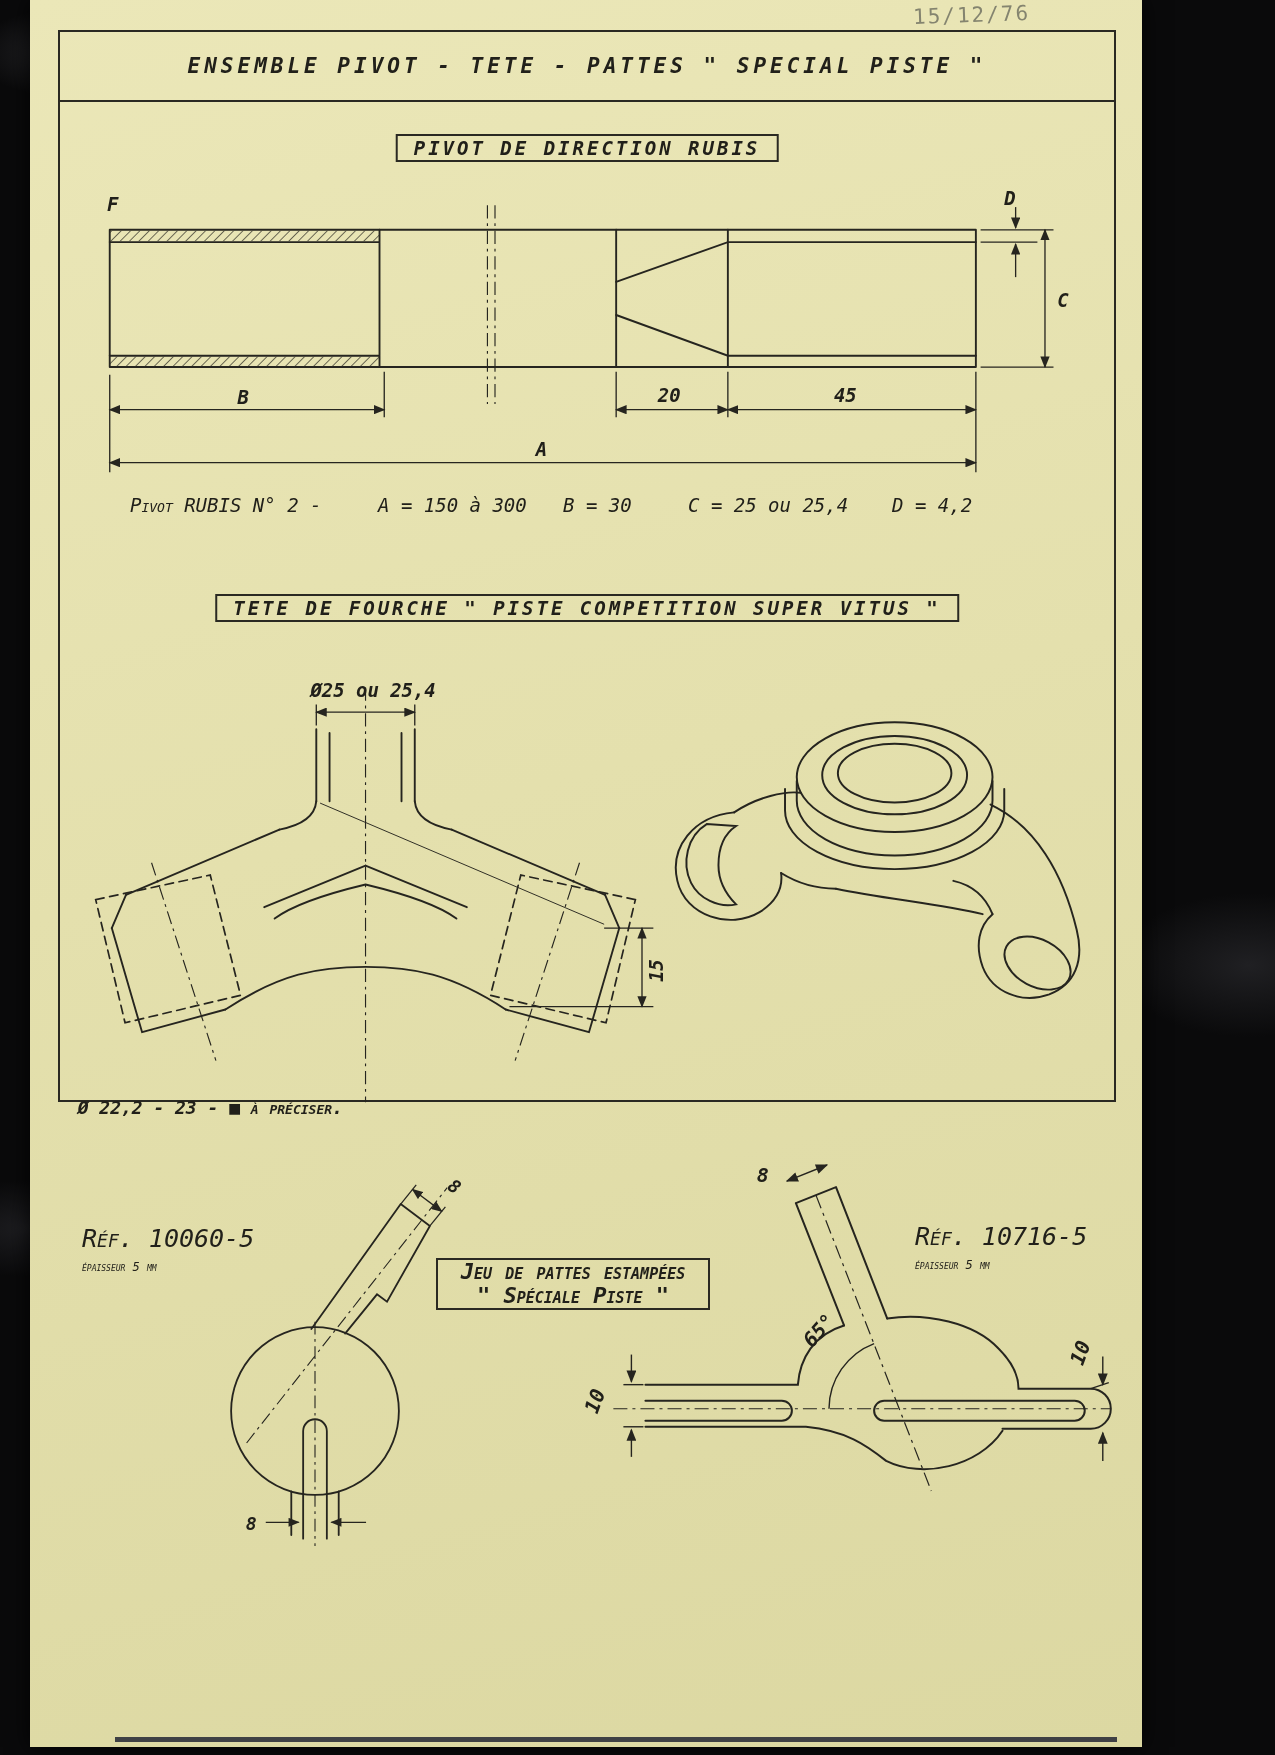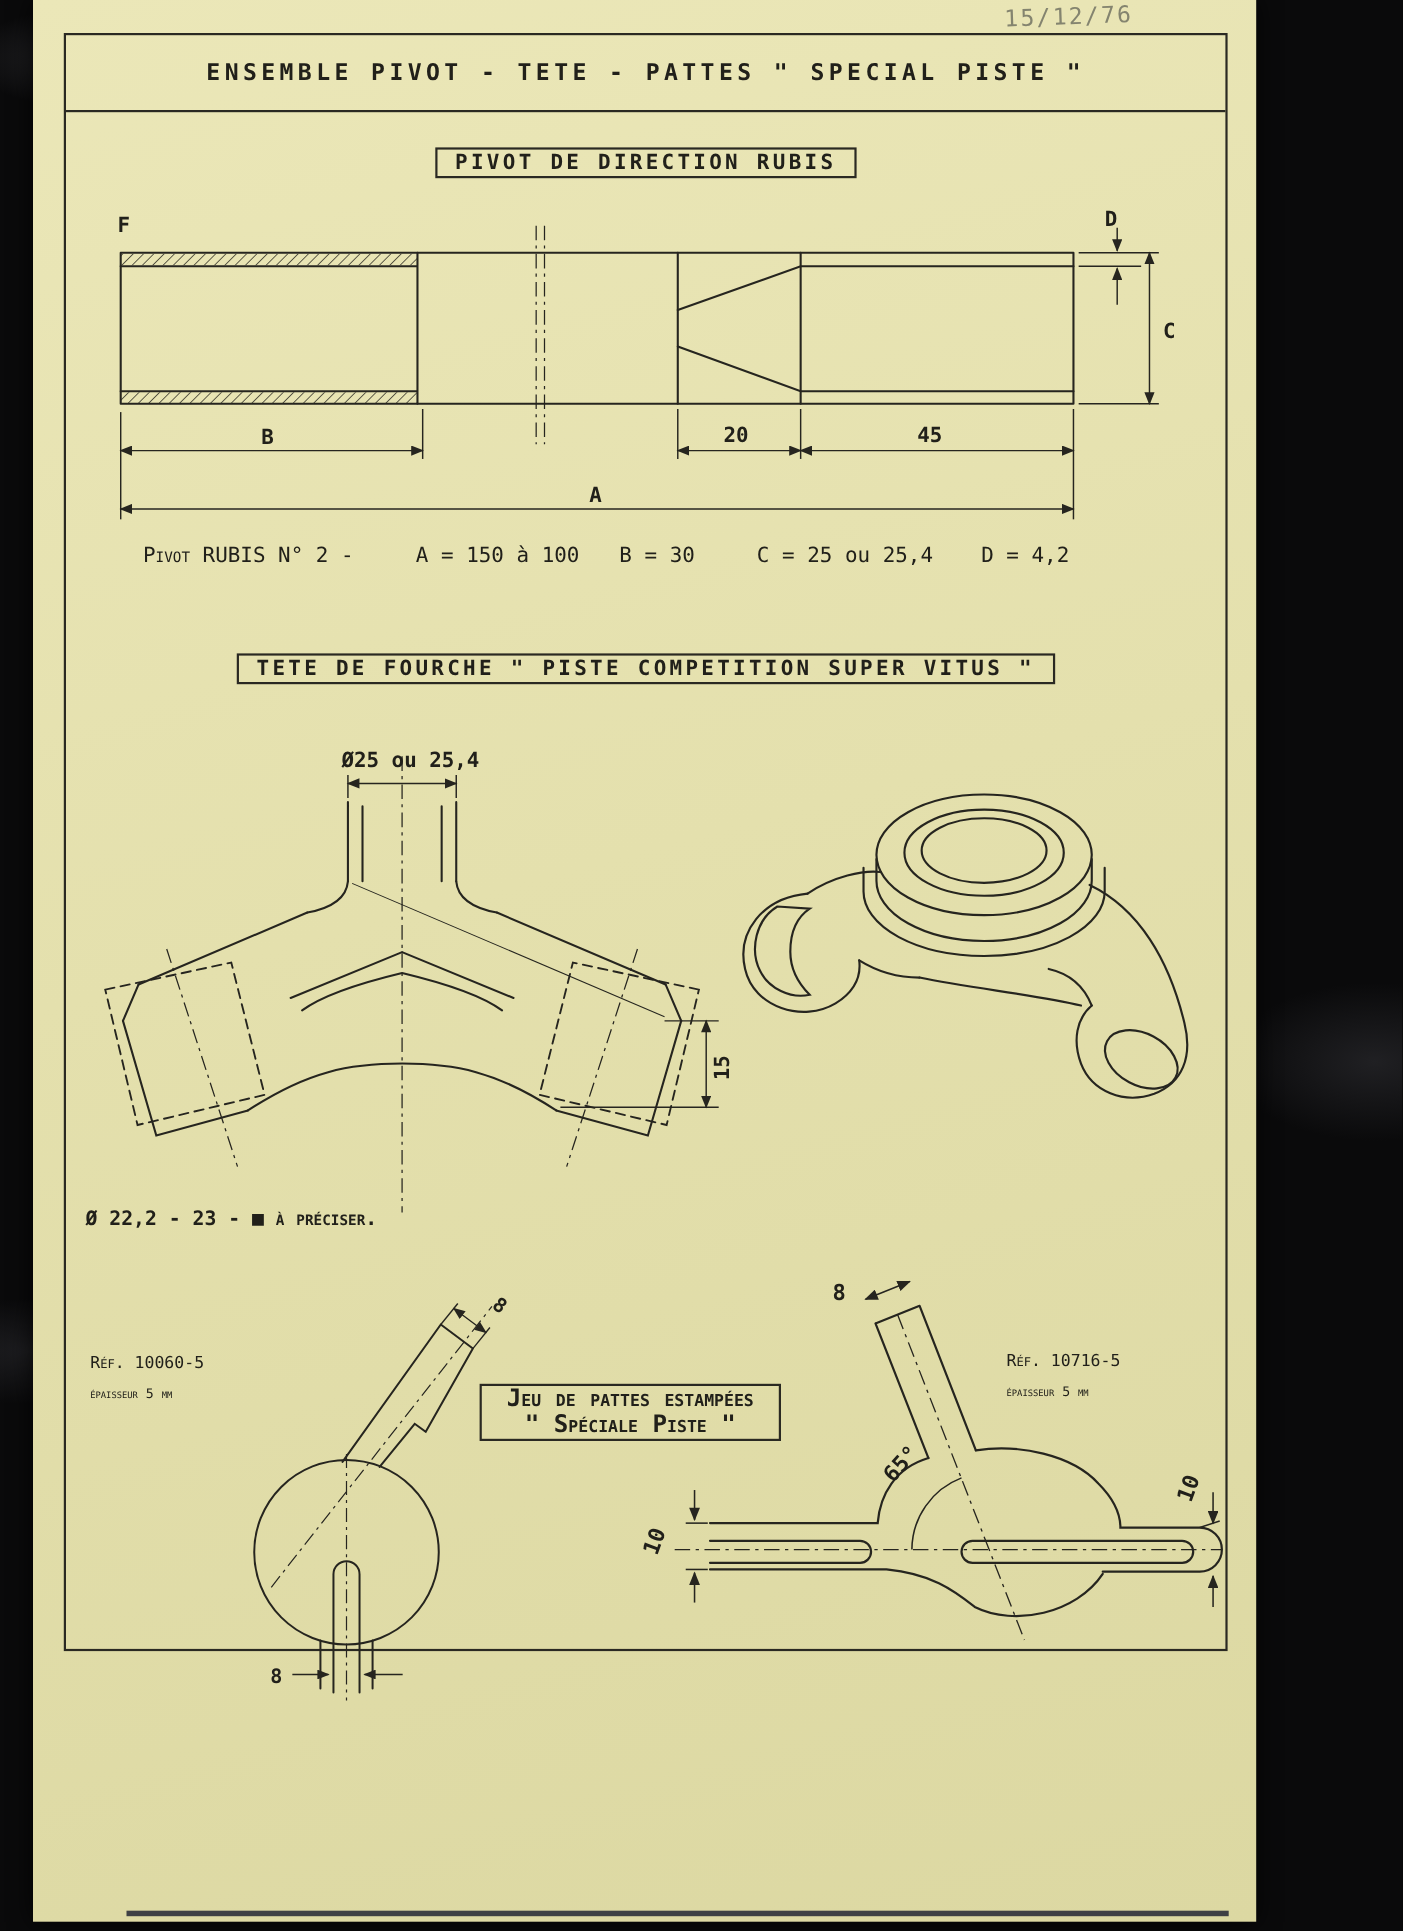--- a/index.html
+++ b/index.html
@@ -10,32 +10,32 @@
       radial-gradient(ellipse 160px 70px at 6% 3%, #28282b 0%, transparent 65%),
       radial-gradient(ellipse 220px 120px at 98% 55%, #202023 0%, transparent 60%),
       radial-gradient(ellipse 180px 80px at 2% 70%, #1d1d20 0%, transparent 60%),
       #0a0a0b; }
   .paper { position:absolute; left:30px; top:0; width:1112px; height:1747px;
     background:linear-gradient(165deg,#ebe7b8 0%, #e4e0ad 45%, #dcd8a2 100%);
     box-shadow:0 0 22px rgba(0,0,0,.85); }
   .scan-strip { position:absolute; left:85px; right:25px; bottom:5px; height:5px; background:#232634; opacity:.85; }
   .date { position:absolute; top:3px; right:112px; font-size:21px; color:#84846f;
     transform:rotate(-2deg); letter-spacing:2px; }
-  .frame { position:absolute; left:28px; right:26px; top:30px; height:1471px; border:2px solid #2a2922; }
+  .frame { position:absolute; left:28px; right:26px; top:30px; height:1072px; border:2px solid #2a2922;font-style:italic; }
   .titlebar { position:absolute; left:0; right:0; top:0; height:70px; border-bottom:2px solid #2a2922;
     display:flex; align-items:center; justify-content:center; }
   .title { font-size:21px; font-weight:bold; letter-spacing:4px; color:#21201a; }
   .headbox { position:absolute; border:2px solid #2a2922; padding:1px 16px; font-size:19px; font-weight:bold;
     letter-spacing:3px; color:#21201a; white-space:nowrap; }
   .center-x { left:50%; transform:translateX(-50%); }
   .caption { position:absolute; left:0; right:17px; top:462px; height:28px; }
   .caption span { position:absolute; font-size:19px; color:#21201a; white-space:nowrap; }
   .sc { font-variant:small-caps; }
   .refblock { position:absolute; color:#21201a; }
-  .refline { font-size:15px; line-height:30px; }
+  .refline { font-size:25px; line-height:30px; }
   .refsmall { font-size:12px; line-height:26px; }
   .pattes-box { position:absolute; border:2px solid #2a2922; text-align:center; padding:0 4px;
     font-size:22px; font-weight:bold; color:#21201a; line-height:24px; }
   svg.draw { position:absolute; overflow:visible; }
   .ink path, .ink line, .ink circle, .ink ellipse { stroke:#26251f; stroke-width:2; fill:none; stroke-linecap:round; }
   .ink.dash path { stroke-dasharray:9 6; stroke-width:1.8; }
   .cl path, .cl line { stroke:#26251f; stroke-width:1.2; fill:none; stroke-dasharray:14 5 3 5; }
   .dim line, .dim path { stroke:#26251f; stroke-width:1.4; fill:none; }
   .thin { stroke:#26251f; stroke-width:1; fill:none; }
   .arr2 { marker-start:url(#ah); marker-end:url(#ah); }
@@ -109,21 +109,21 @@
       <text x="140" y="226">B</text>
       <text x="584" y="224">20</text>
       <text x="770" y="224">45</text>
       <text x="455" y="281">A</text>
       <text x="1006" y="124">C</text>
       <text x="950" y="16">D</text>
     </svg>
 
     <div class="caption">
       <span class="sc" style="left:70px">Pivot RUBIS N° 2 -</span>
-      <span style="left:318px">A = 150 à 100</span>
+      <span style="left:318px">A = 150 à 300</span>
       <span style="left:503px">B = 30</span>
       <span style="left:628px">C = 25 ou 25,4</span>
       <span style="left:832px">D = 4,2</span>
     </div>
 
     <div class="headbox center-x" style="top:562px">
       <span>TETE DE FOURCHE " PISTE COMPETITION SUPER VITUS "</span>
     </div>
 
     <svg class="draw" viewBox="0 0 640 470" style="left:12px;top:648px;width:606px;height:445px">

